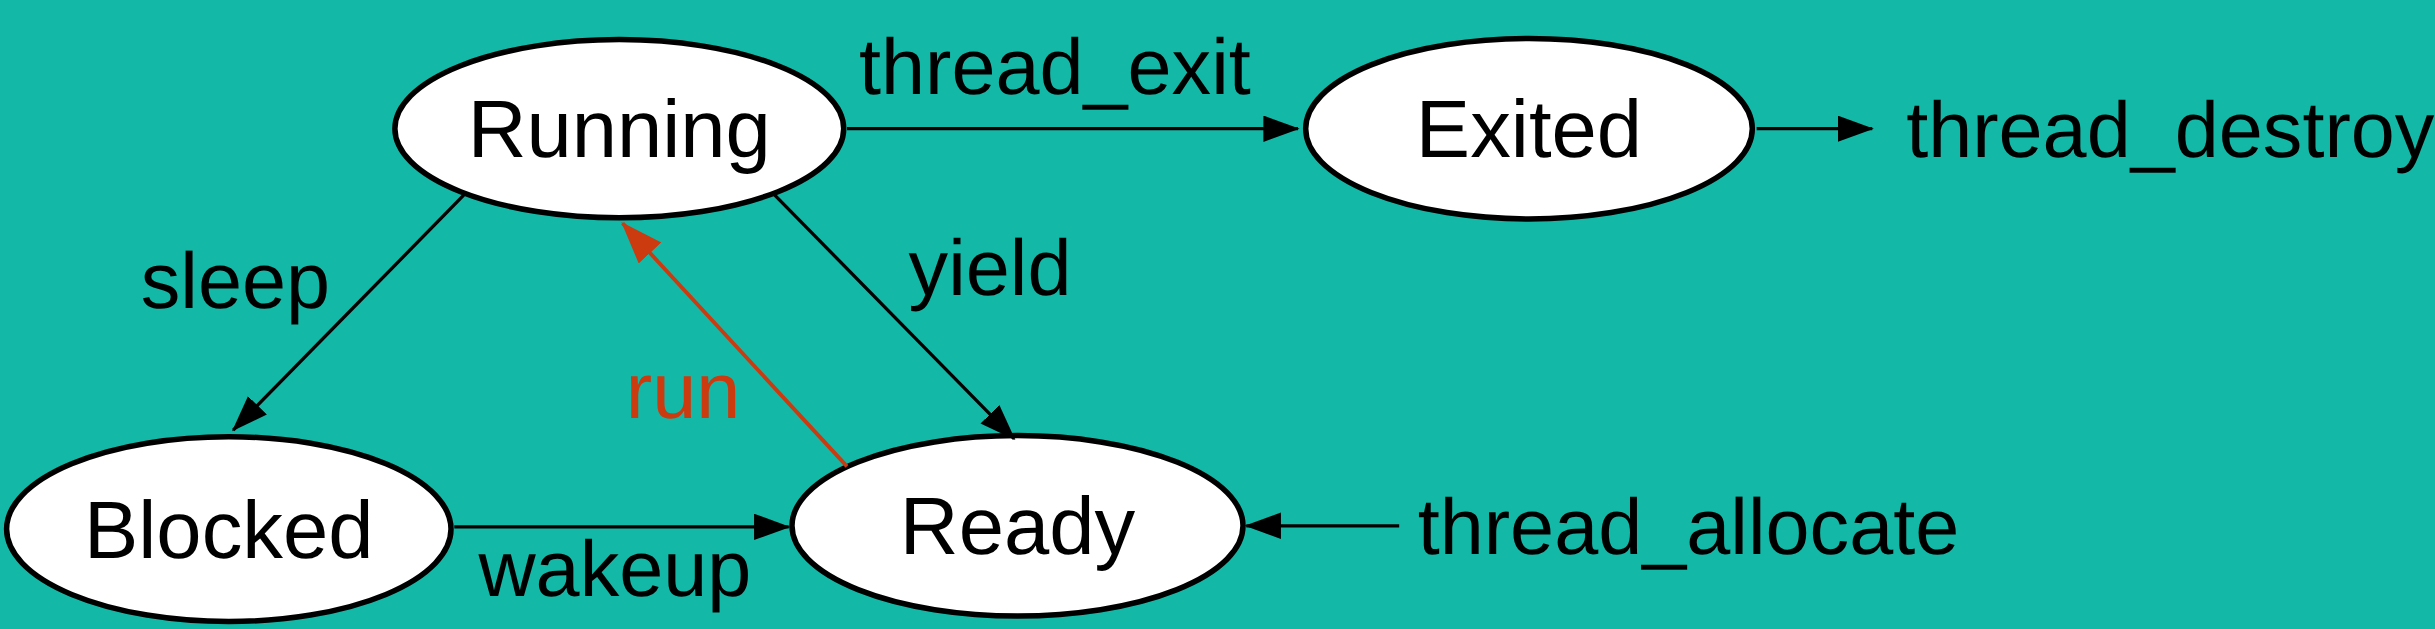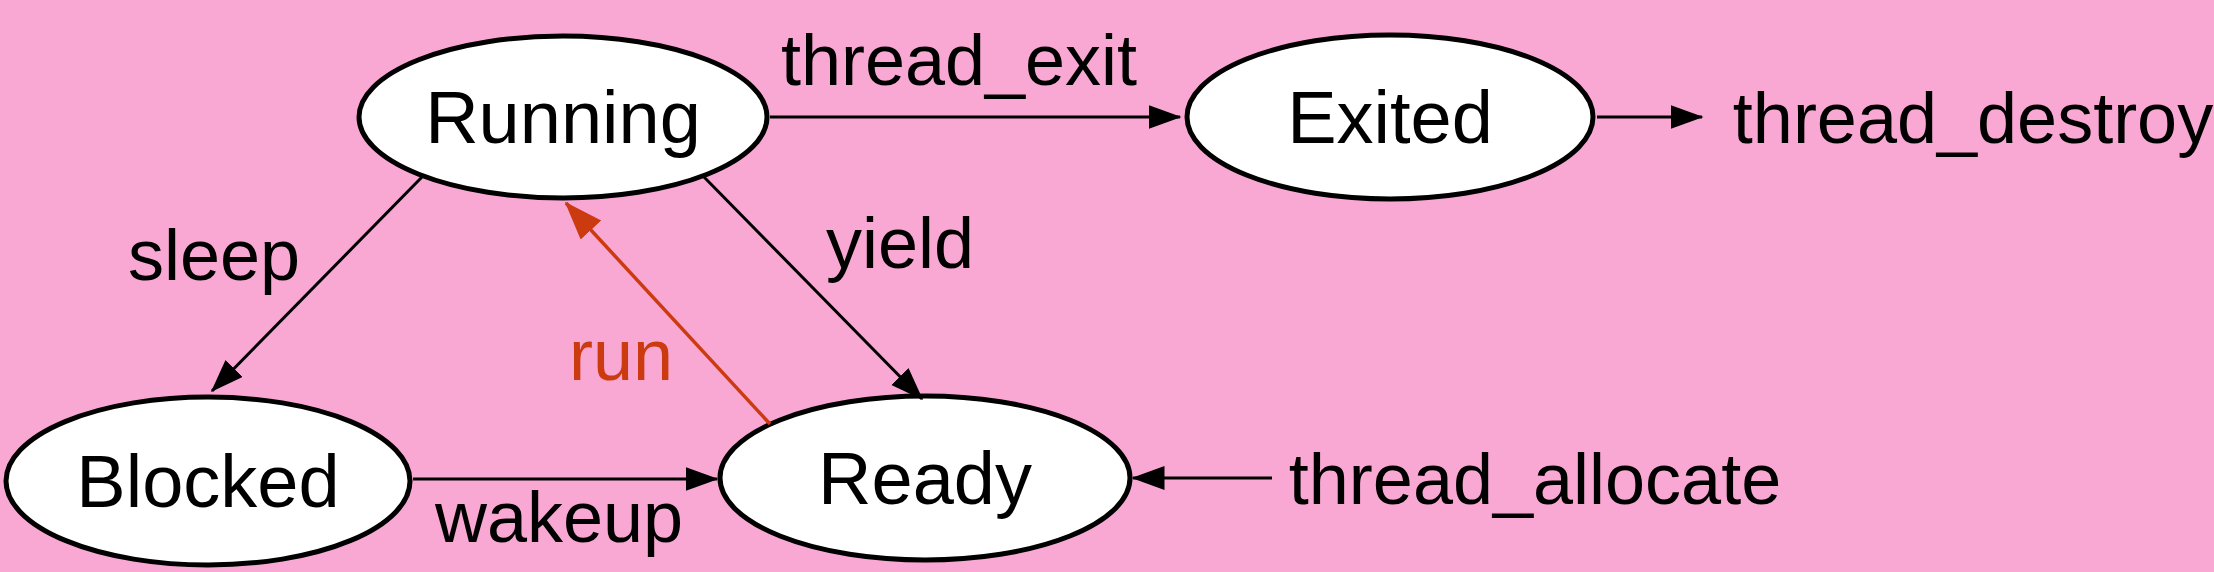--- a/index.html
+++ b/index.html
@@ -4,21 +4,21 @@
 <style>
   html, body {
     margin: 0;
     padding: 0;
     background: #ffffff;
   }
   .canvas {
     position: relative;
     width: 2214px;
     height: 572px;
-    background: #f9a8d4;
+    background: #14b8a6;
     overflow: hidden;
   }
   svg { display: block; }
   .node {
     fill: #ffffff;
     stroke: #000000;
     stroke-width: 5;
   }
   .edge {
     stroke: #000000;

